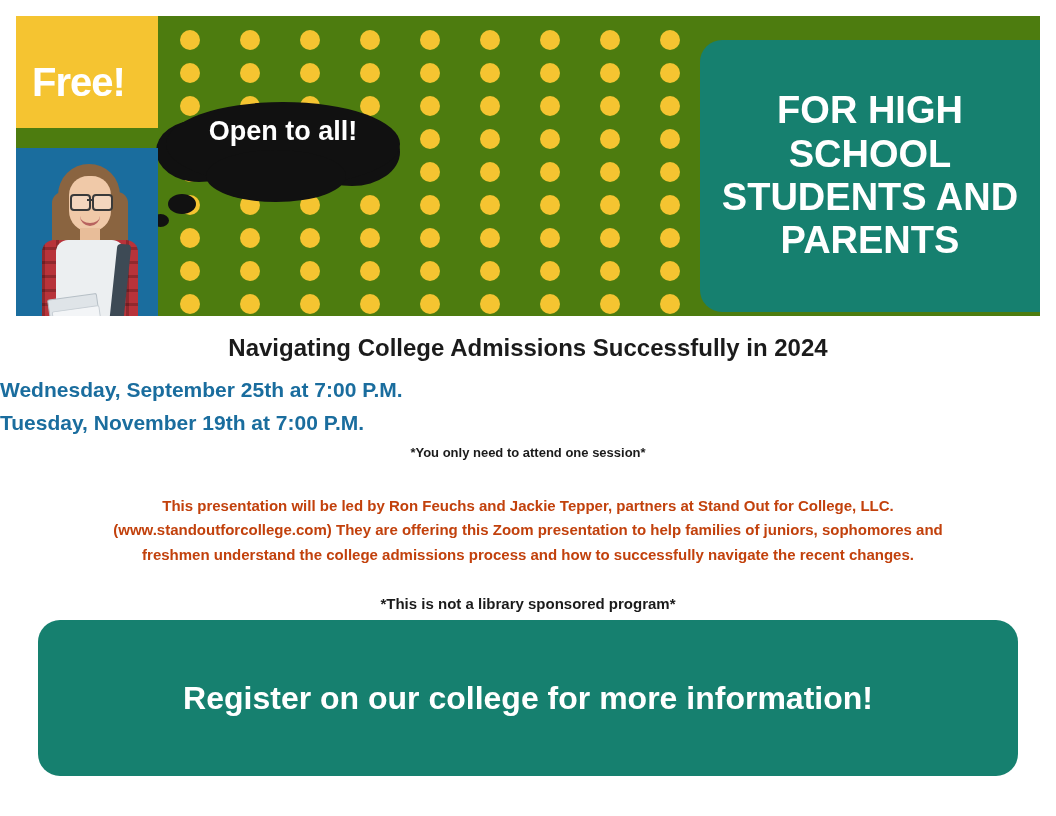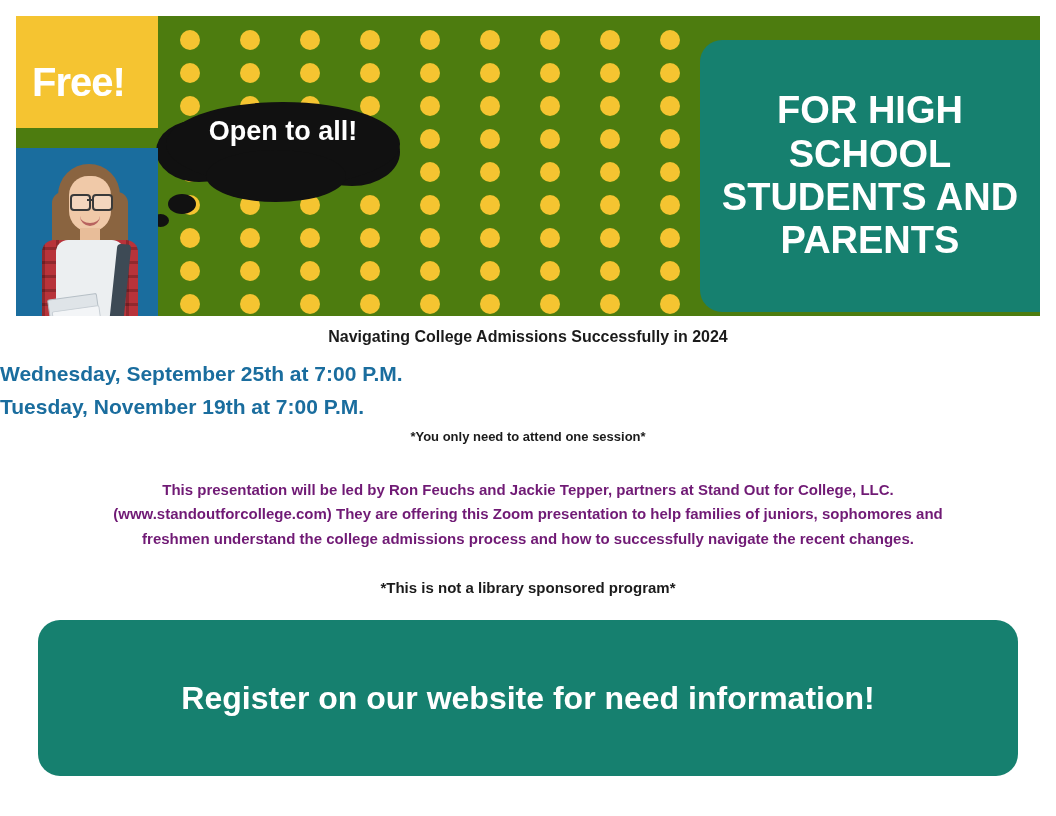--- a/index.html
+++ b/index.html
@@ -277,24 +277,24 @@
 
   
   .content {
     position: absolute;
     left: 0;
     top: 318px;
     width: 1056px;
   }
   .headline {
     text-align: center;
-    font-size: 16px;
+    font-size: 24px;
     font-weight: bold;
     color: #1b1b1b;
-    margin-top: 10px;
+    margin-top: 16px;
     font-family: "Liberation Sans", sans-serif;
   }
   .sessions {
     margin-top: 12px;
     text-align: left;
   }
   .session {
     font-size: 21px;
     font-weight: bold;
     color: #1a6d9e;
@@ -307,21 +307,21 @@
     font-weight: bold;
     color: #1b1b1b;
     margin-top: 6px;
   }
   .paragraph {
     margin: 34px auto 0 auto;
     width: 900px;
     text-align: center;
     font-size: 15px;
     font-weight: bold;
-    color: #701a75;
+    color: #c2410c;
     line-height: 1.62;
   }
   .disclaimer {
     margin-top: 28px;
     text-align: center;
     font-size: 15px;
     font-weight: bold;
     color: #1b1b1b;
   }
 
@@ -493,14 +493,14 @@
     </div>
 
   <div class="note">*You only need to attend one session*</div>
 
   <div class="paragraph">This presentation will be led by Ron Feuchs and Jackie Tepper, partners at Stand Out for College, LLC. (www.standoutforcollege.com) They are offering this Zoom presentation to help families of juniors, sophomores and freshmen understand the college admissions process and how to successfully navigate the recent changes.</div>
 
   <div class="disclaimer">*This is not a library sponsored program*</div>
 </div>
 
 <div class="cta">
-  <div class="cta-line1">Register on our website for need information!</div>
+  <div class="cta-line1">Register on our college for more information!</div>
 </div>
 
 </body></html>

